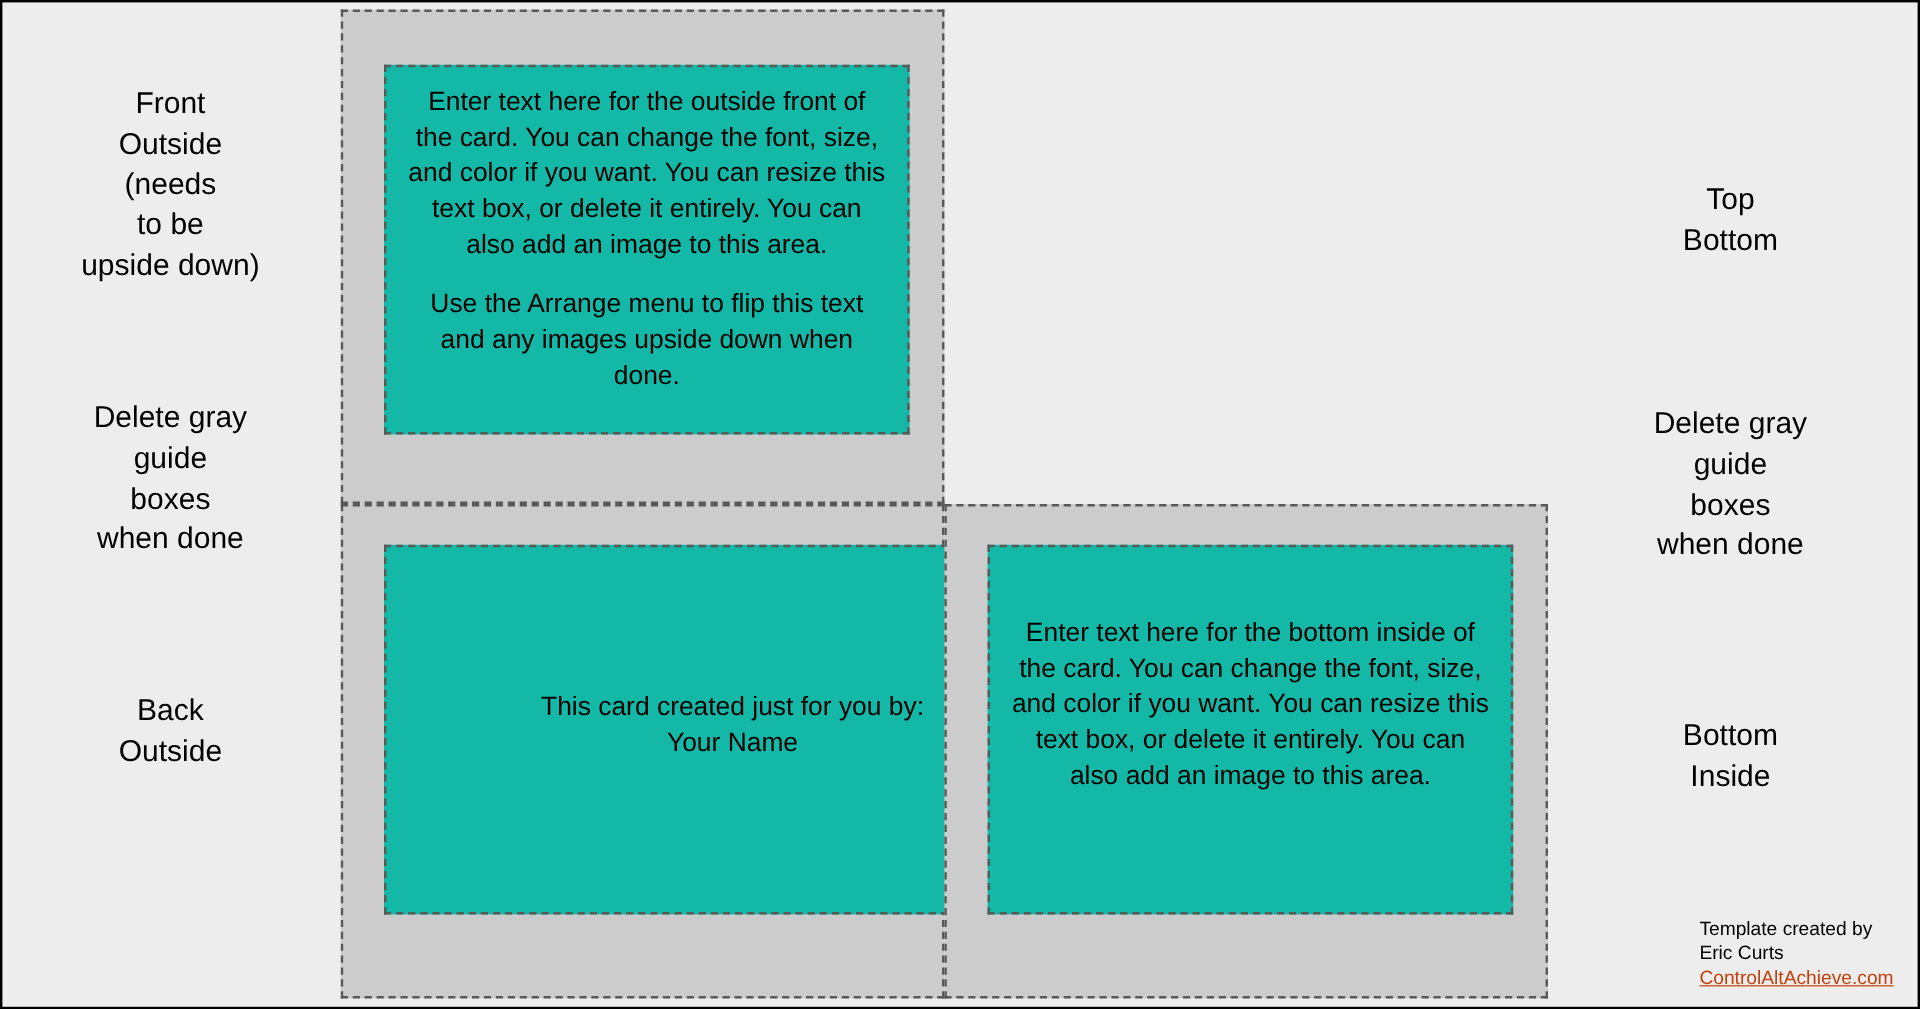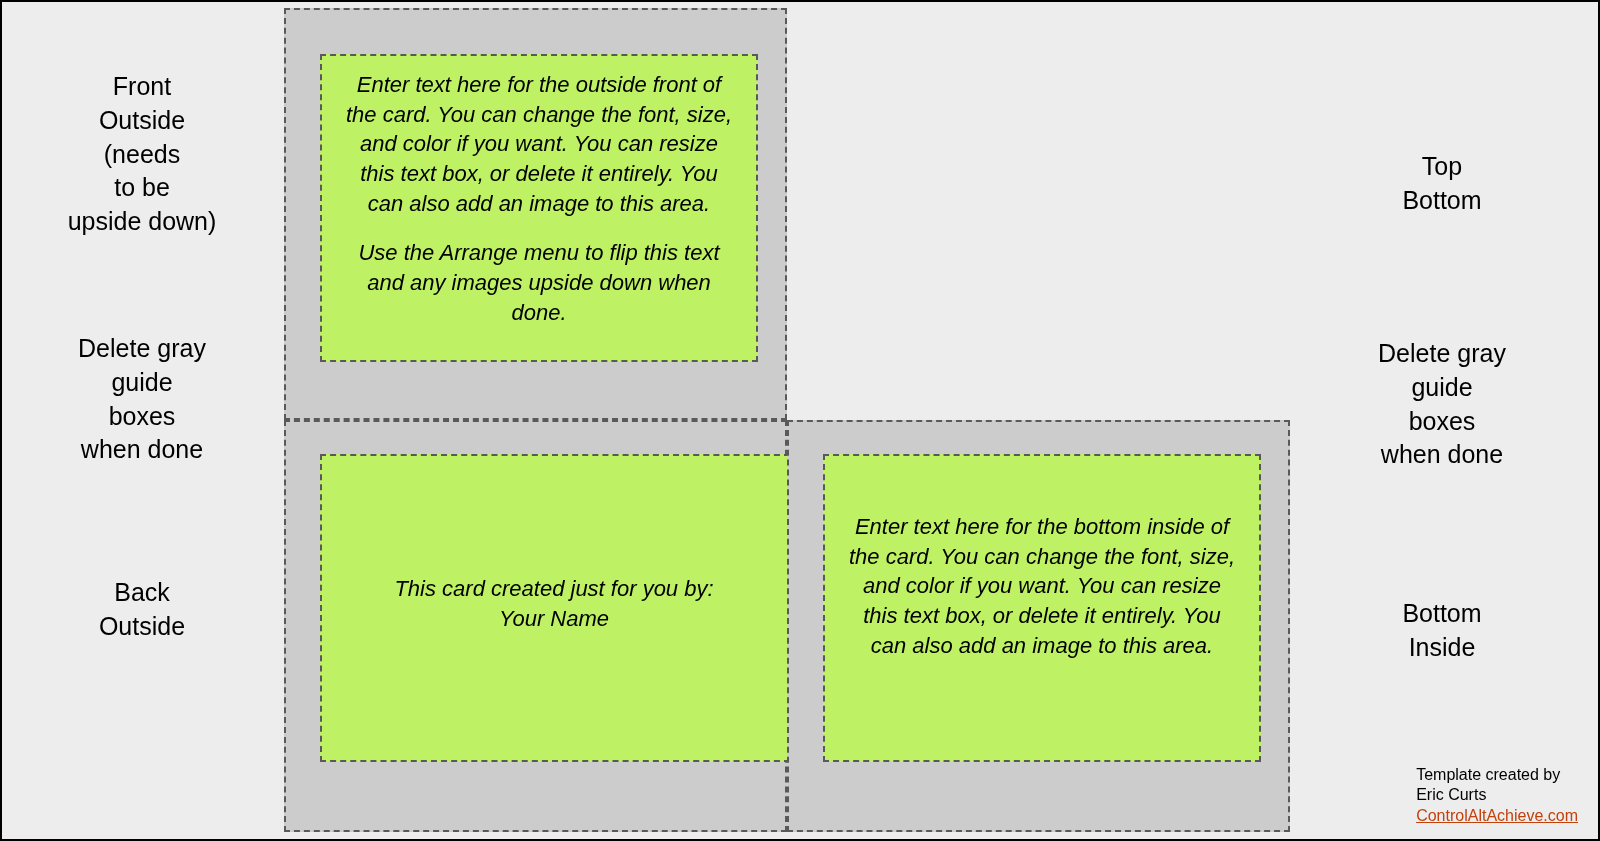--- a/index.html
+++ b/index.html
@@ -73,32 +73,31 @@
       border: 2px dashed #595959;
       width: 503px;
       height: 412px;
     }
     .q-tl { left: 0; top: 0; }
     .q-tr { left: 503px; top: 0; }
     .q-bl { left: 0; top: 412px; }
     .q-br { left: 503px; top: 412px; }
     .textbox {
       position: absolute;
-      background: #bef264;
+      background: #14b8a6;
       border: 2px dashed #595959;
       text-align: center;
       font-size: 22px;
       line-height: 1.35;
       color: #000;
       display: flex;
       flex-direction: column;
       justify-content: center;
-      align-items: center;
+      align-items: flex-end;
       padding: 12px 18px;
-      font-style: italic;
     }
     .tb-tl { left: 34px; top: 44px; width: 438px; height: 308px; justify-content: flex-start; padding-top: 14px;}
     .tb-tr { left: 34px; top: 44px; width: 438px; height: 308px; justify-content: flex-start; padding-top: 58px;}
     .tb-bl { left: 34px; top: 32px; width: 470px; height: 308px; padding-left: 16px; }
     .tb-br { left: 34px; top: 32px; width: 438px; height: 308px; justify-content: flex-start; padding-top: 56px;}
     .para { margin-bottom: 8px; white-space: pre-line; }
   </style>
 </head>
 <body>
 

